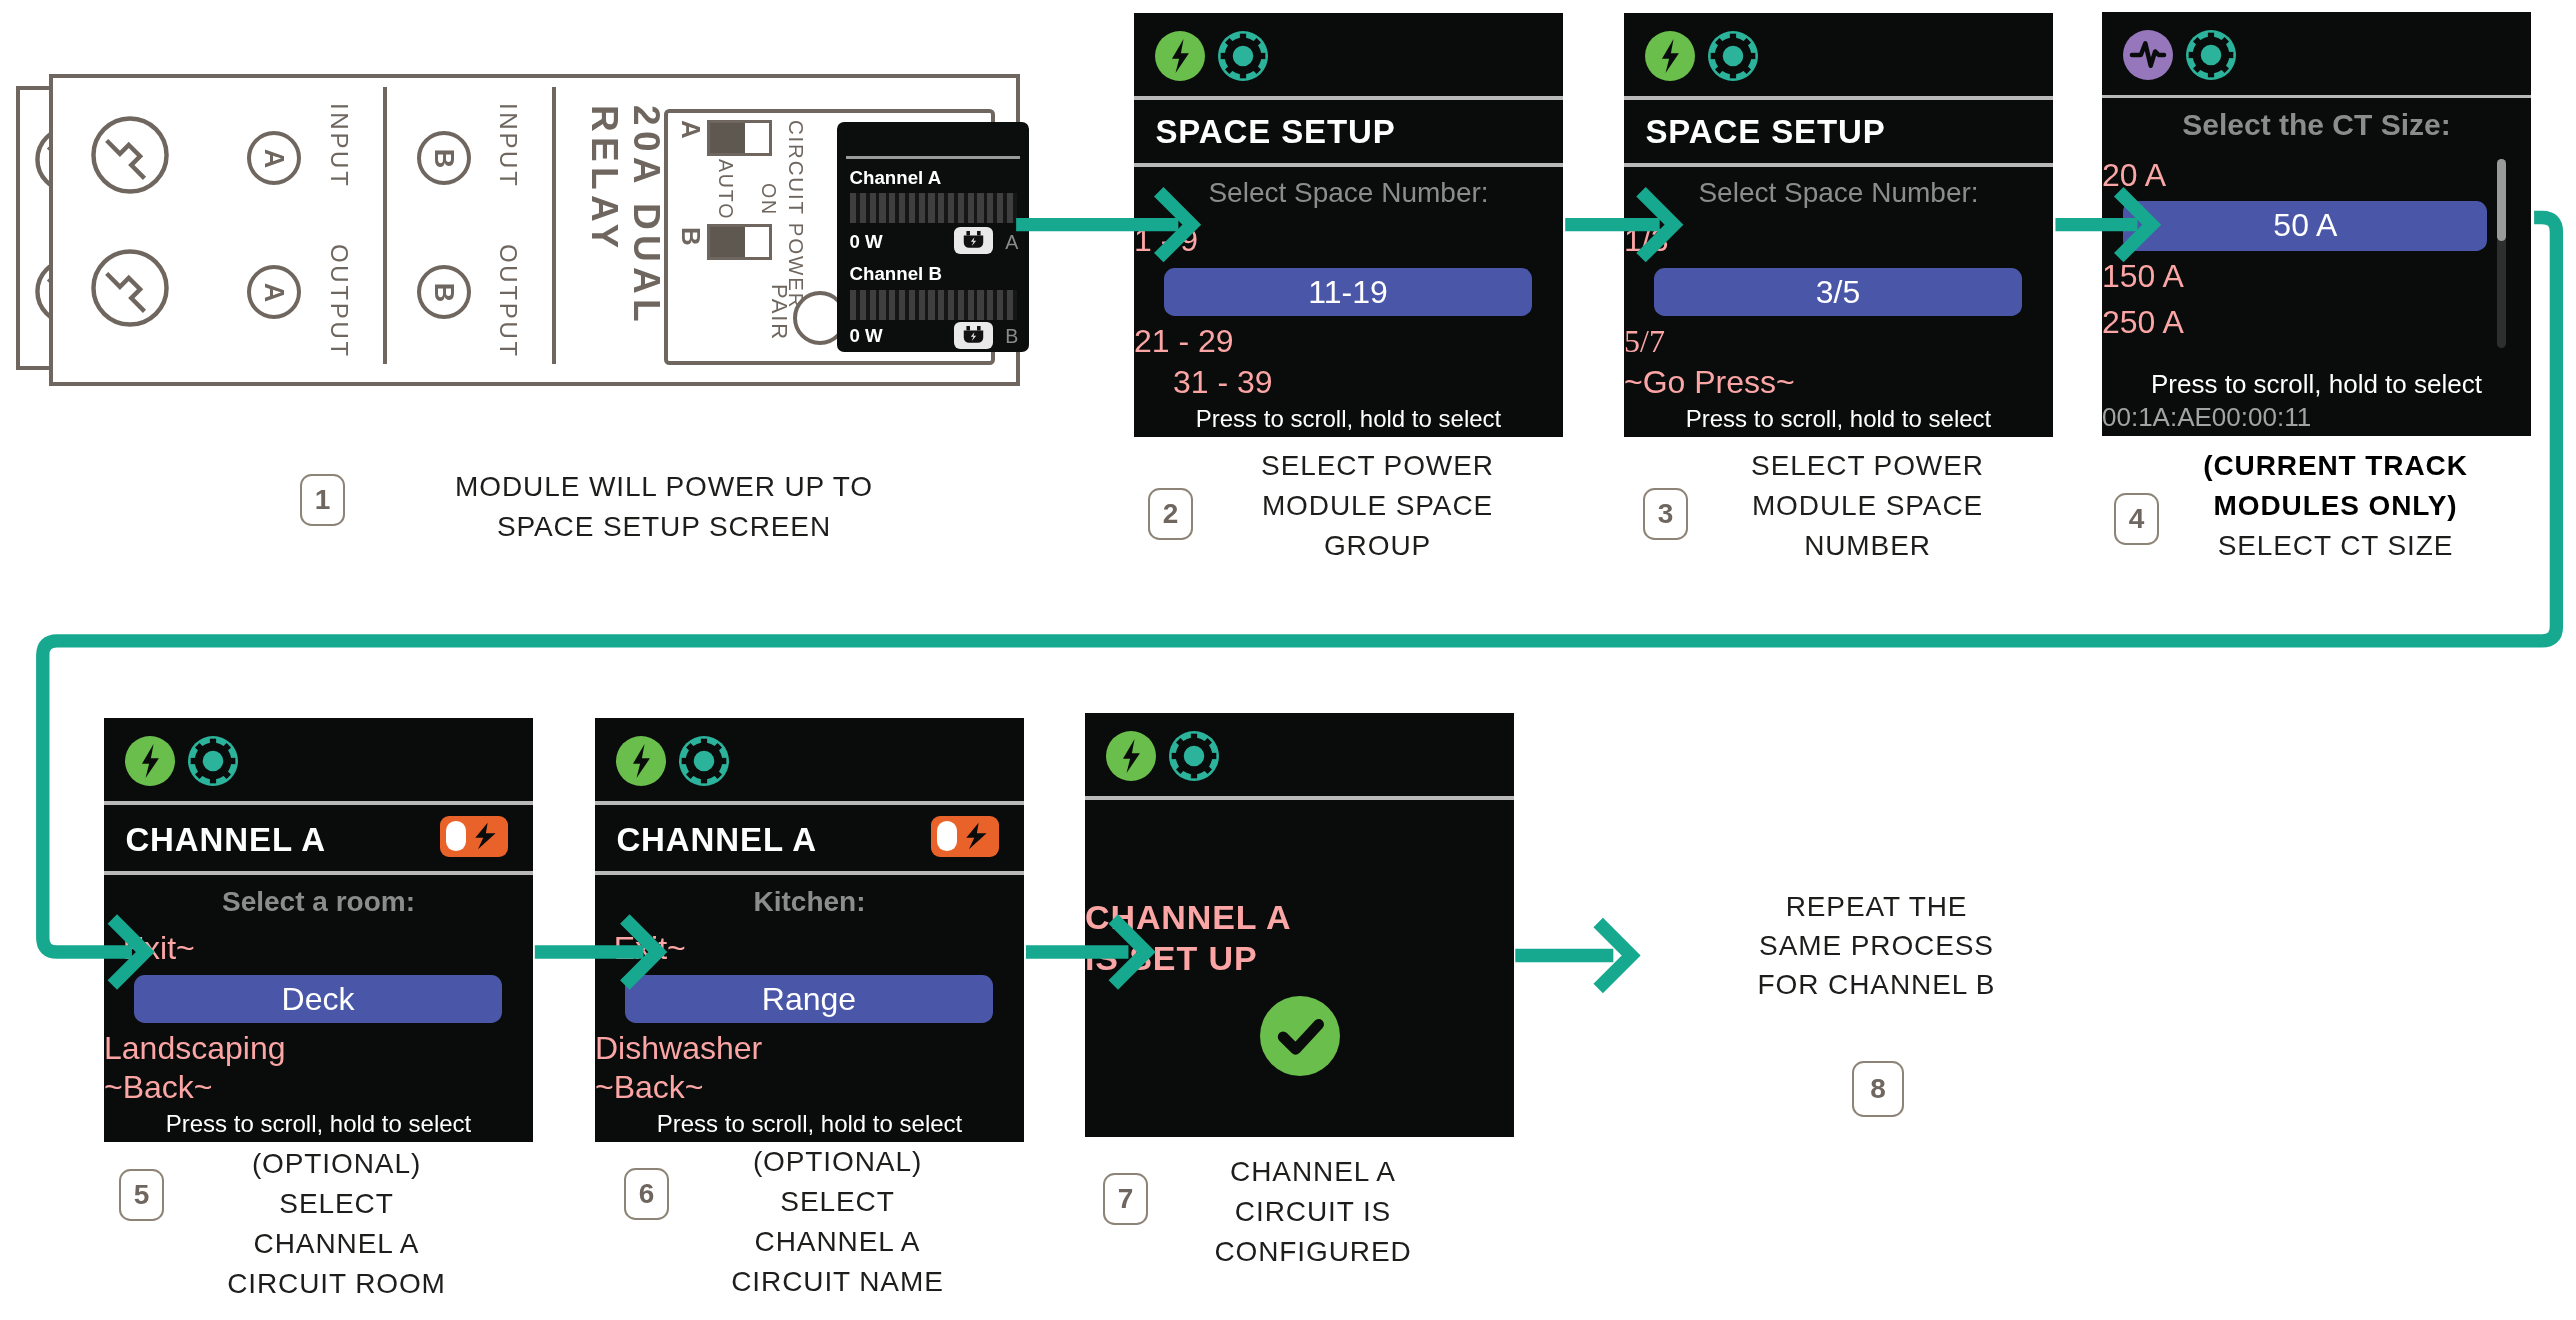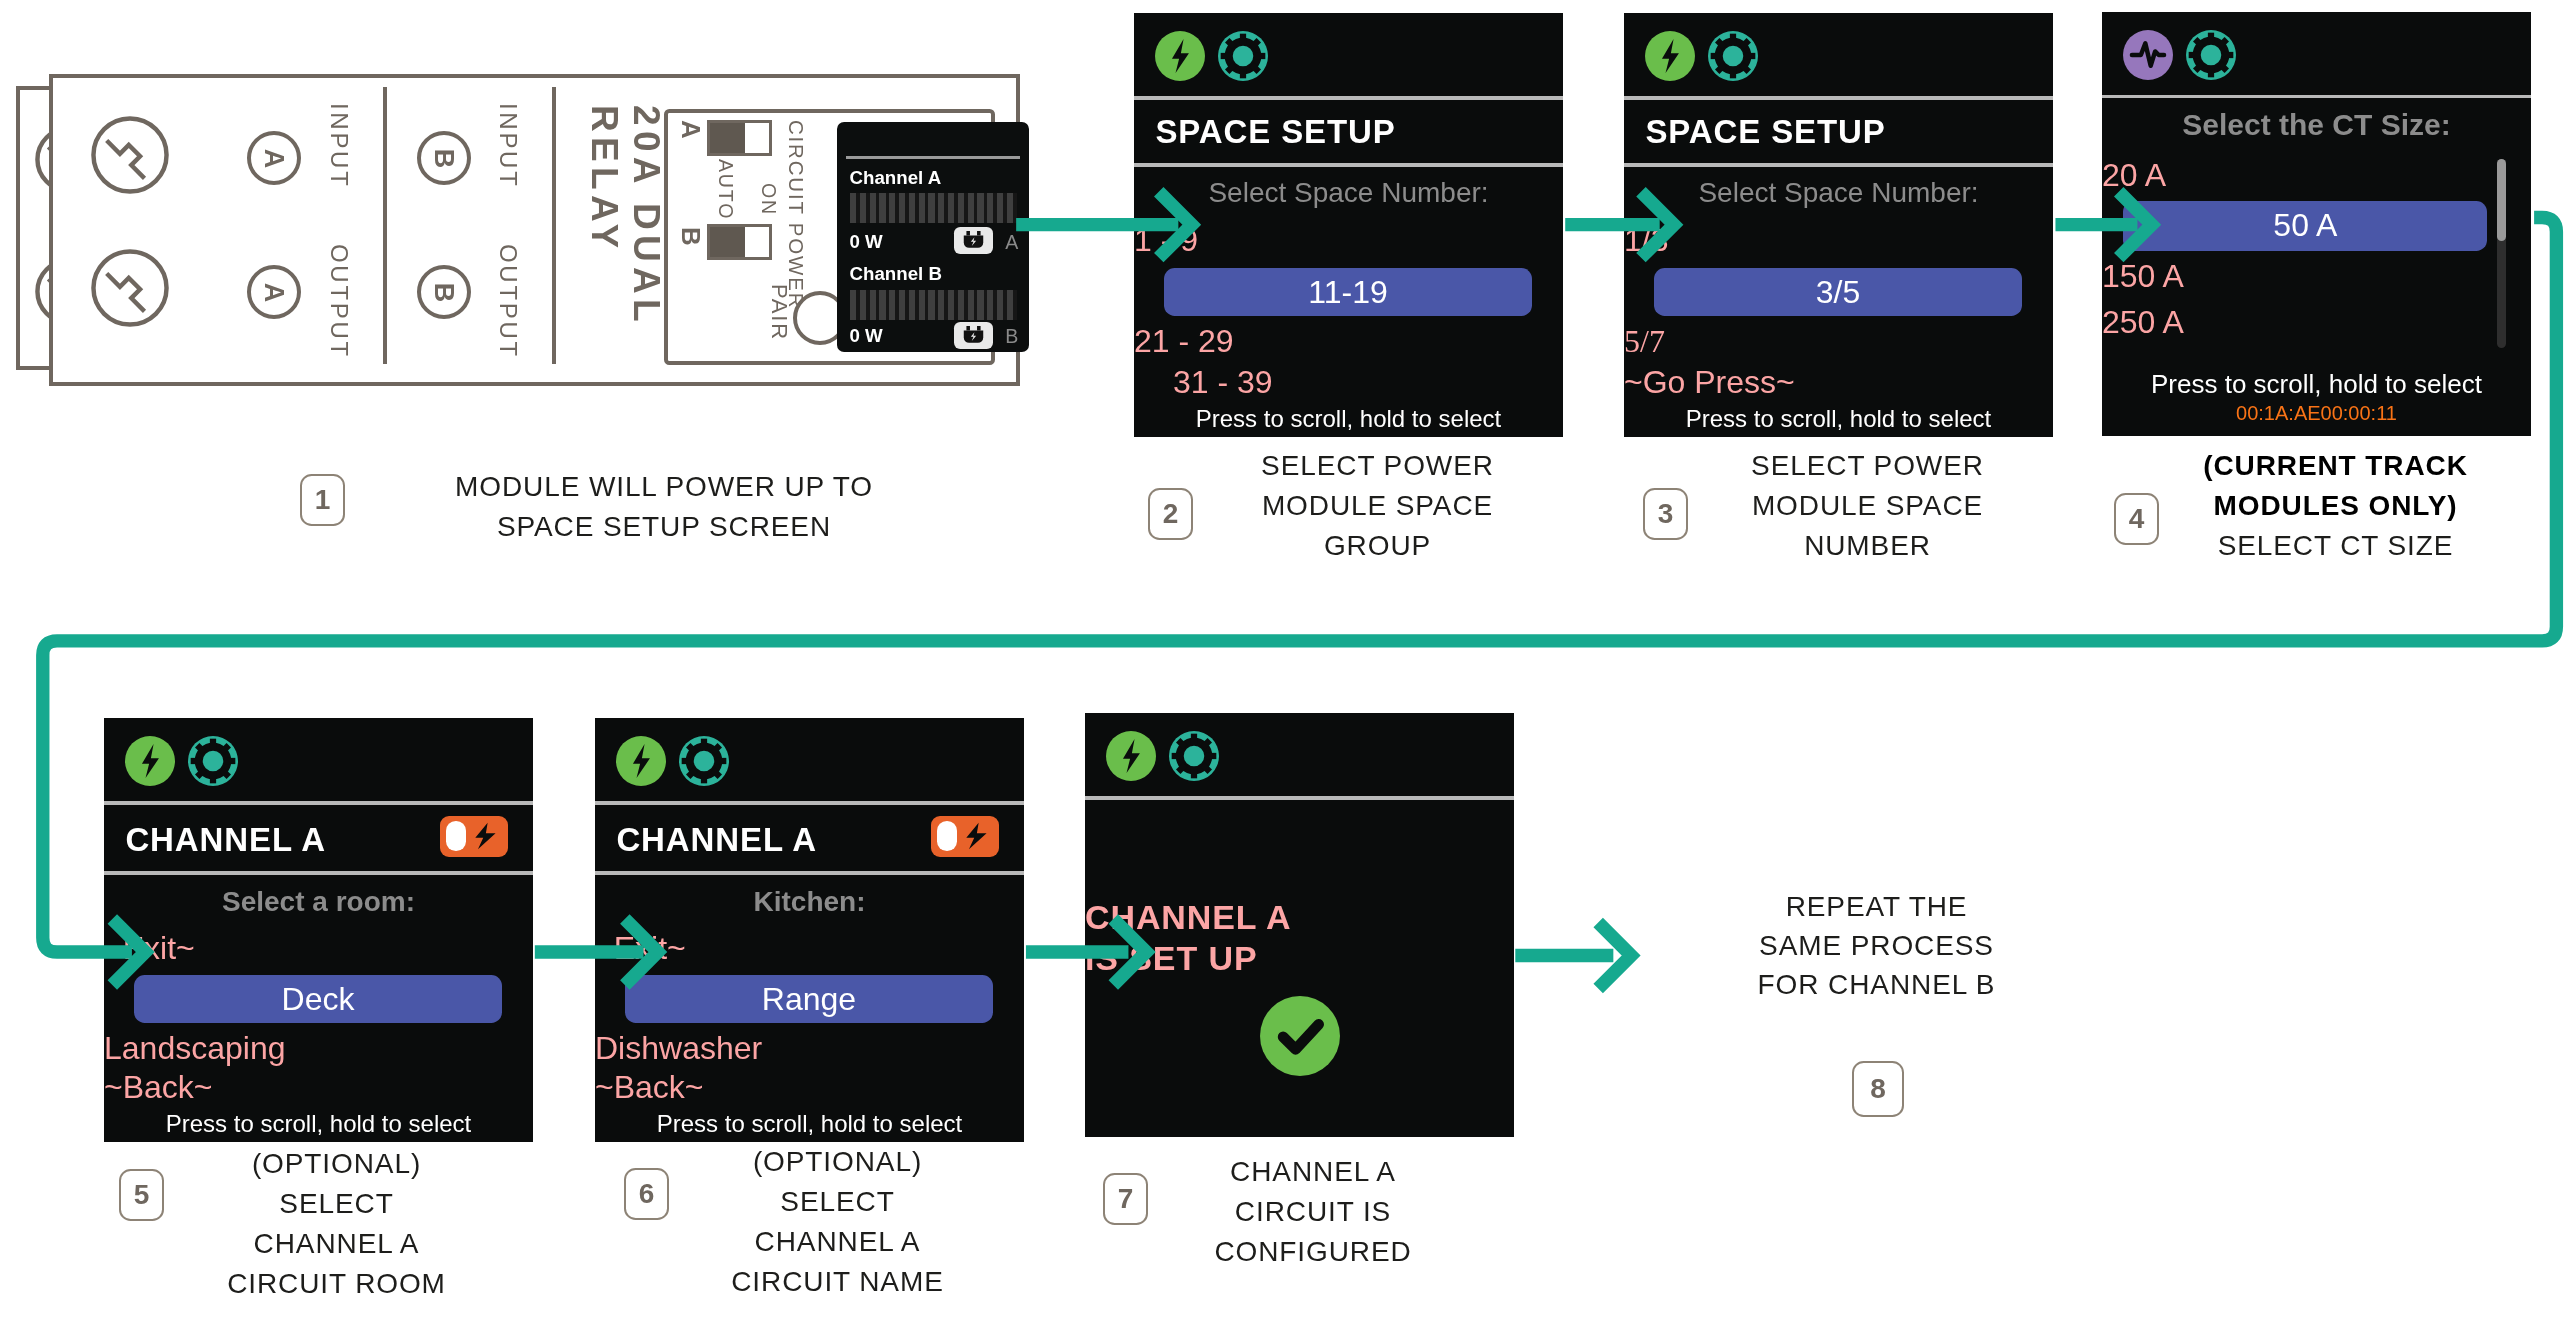--- a/index.html
+++ b/index.html
@@ -33,21 +33,21 @@
   .screen{position:absolute;width:429px;height:424px;background:#0a0c0c;z-index:2;}
   .iconrow{position:absolute;left:21.4px;top:18px;display:flex;gap:12.5px;}
   .scr-div{position:absolute;left:0;right:0;height:3.6px;background:#b9b9b9;}
   .scr-title{position:absolute;left:21.4px;color:#fff;font-weight:bold;font-size:33px;letter-spacing:0.9px;}
   .prompt{position:absolute;left:0;right:0;text-align:center;color:#8c8c8c;font-size:28px;}
   .prompt.bold{font-weight:bold;}
   .item{position:absolute;left:0;right:0;text-align:left;color:#fca5a5;font-size:32px;}
   .hl{position:absolute;left:30px;width:368px;height:48px;background:#4a57a8;border-radius:10.7px;
       display:flex;align-items:center;justify-content:center;color:#fff;font-size:32px;}
   .footer{position:absolute;left:0;right:0;text-align:center;color:#fff;font-size:24px;}
-  .mac{position:absolute;left:0;right:0;text-align:center;color:#f97316;font-size:20px;}
+  .mac{position:absolute;left:0;right:0;text-align:left;color:#a3a3a3;font-size:26px;}
   .toggle{position:absolute;right:25px;top:98px;width:68px;height:41px;background:#e8622a;border-radius:9px;}
   .toggle .pill{position:absolute;left:6.2px;top:5.3px;width:19.6px;height:30px;background:#fff;border-radius:9.8px;}
   .scrollbar{position:absolute;width:9px;background:#2e2e2e;border-radius:4.5px;}
   .scroll-thumb{position:absolute;width:9px;background:#9a9a9a;border-radius:4.5px;}
 
   
   .badge{position:absolute;width:41px;height:48px;border:2.7px solid #8d8376;border-radius:11.6px;
          display:flex;align-items:center;justify-content:center;
          color:#6f675f;font-weight:bold;font-size:28px;background:#fff;}
   .steptext{position:absolute;color:#1d1d1b;font-size:28px;letter-spacing:0.9px;text-align:center;line-height:40px;}

